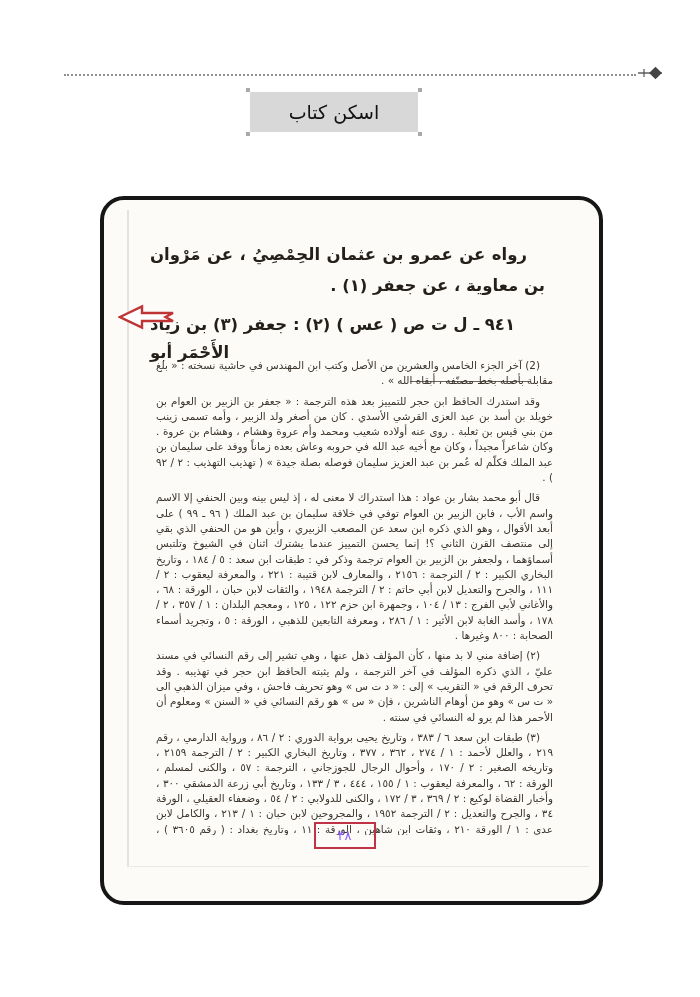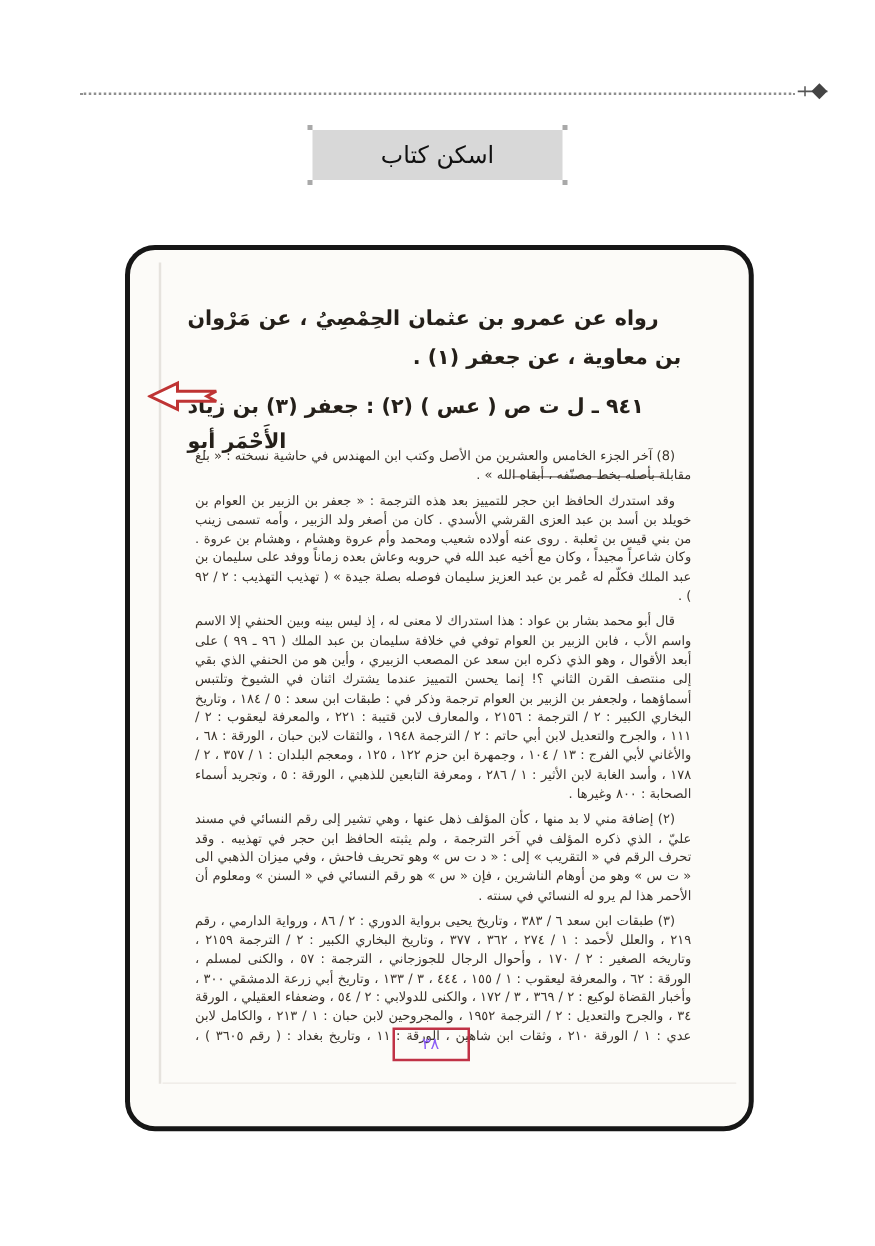--- a/index.html
+++ b/index.html
@@ -18,21 +18,21 @@
     padding-left:14px;letter-spacing:0;
   }
   .leader{
     flex:1;height:0;border-bottom:2px dotted #8f8f8f;margin:14px 2px 0 6px;
   }
   .connector{flex:0 0 auto;margin-top:13px;}
   .badge{flex:0 0 auto;}
 
   
   .title-box{
-    position:absolute;top:104px;left:250px;width:200px;height:40px;
+    position:absolute;top:92px;left:250px;width:168px;height:40px;
     background:#d8d8d8;display:flex;align-items:center;justify-content:center;
     direction:rtl;font-size:19px;color:#111;
   }
   .handle{position:absolute;width:4px;height:4px;background:#a9a9a9;}
   .h-tl{top:-4px;left:-4px;} .h-tr{top:-4px;right:-4px;}
   .h-bl{bottom:-4px;left:-4px;} .h-br{bottom:-4px;right:-4px;}
 
   
   .scan{
     position:absolute;left:100px;top:196px;width:495px;height:701px;
@@ -111,21 +111,21 @@
     <div class="fn-sep"></div>
   </div>
 
   <span class="arrow-annot">
     <svg width="58" height="30" viewBox="0 0 58 30">
       <polygon points="2,15 24,4.5 24,11 55,11 47.5,15 55,19 24,19 24,25.5" fill="#ffffff" stroke="#bf3434" stroke-width="2.4" stroke-linejoin="miter"></polygon>
     </svg>
   </span>
 
   <div class="scan-footnotes">
-    <p>(8) آخر الجزء الخامس والعشرين من الأصل وكتب ابن المهندس في حاشية نسخته : « بلغ مقابلة بأصله بخط مصنّفه ، أبقاه الله » .</p>
+    <p>(2) آخر الجزء الخامس والعشرين من الأصل وكتب ابن المهندس في حاشية نسخته : « بلغ مقابلة بأصله بخط مصنّفه ، أبقاه الله » .</p>
     <p>وقد استدرك الحافظ ابن حجر للتمييز بعد هذه الترجمة : « جعفر بن الزبير بن العوام بن خويلد بن أسد بن عبد العزى القرشي الأسدي . كان من أصغر ولد الزبير ، وأمه تسمى زينب من بني قيس بن ثعلبة . روى عنه أولاده شعيب ومحمد وأم عروة وهشام ، وهشام بن عروة . وكان شاعراً مجيداً ، وكان مع أخيه عبد الله في حروبه وعاش بعده زماناً ووفد على سليمان بن عبد الملك فكلّم له عُمر بن عبد العزيز سليمان فوصله بصلة جيدة » ( تهذيب التهذيب : ٢ / ٩٢ ) .</p>
     <p>قال أبو محمد بشار بن عواد : هذا استدراك لا معنى له ، إذ ليس بينه وبين الحنفي إلا الاسم واسم الأب ، فابن الزبير بن العوام توفي في خلافة سليمان بن عبد الملك ( ٩٦ ـ ٩٩ ) على أبعد الأقوال ، وهو الذي ذكره ابن سعد عن المصعب الزبيري ، وأين هو من الحنفي الذي بقي إلى منتصف القرن الثاني ؟! إنما يحسن التمييز عندما يشترك اثنان في الشيوخ وتلتبس أسماؤهما ، ولجعفر بن الزبير بن العوام ترجمة وذكر في : طبقات ابن سعد : ٥ / ١٨٤ ، وتاريخ البخاري الكبير : ٢ / الترجمة : ٢١٥٦ ، والمعارف لابن قتيبة : ٢٢١ ، والمعرفة ليعقوب : ٢ / ١١١ ، والجرح والتعديل لابن أبي حاتم : ٢ / الترجمة ١٩٤٨ ، والثقات لابن حبان ، الورقة : ٦٨ ، والأغاني لأبي الفرج : ١٣ / ١٠٤ ، وجمهرة ابن حزم ١٢٢ ، ١٢٥ ، ومعجم البلدان : ١ / ٣٥٧ ، ٢ / ١٧٨ ، وأسد الغابة لابن الأثير : ١ / ٢٨٦ ، ومعرفة التابعين للذهبي ، الورقة : ٥ ، وتجريد أسماء الصحابة : ٨٠٠ وغيرها .</p>
     <p>(٢) إضافة مني لا بد منها ، كأن المؤلف ذهل عنها ، وهي تشير إلى رقم النسائي في مسند عليّ ، الذي ذكره المؤلف في آخر الترجمة ، ولم يثبته الحافظ ابن حجر في تهذيبه . وقد تحرف الرقم في « التقريب » إلى : « د ت س » وهو تحريف فاحش ، وفي ميزان الذهبي الى « ت س » وهو من أوهام الناشرين ، فإن « س » هو رقم النسائي في « السنن » ومعلوم أن الأحمر هذا لم يرو له النسائي في سنته .</p>
     <p>(٣) طبقات ابن سعد ٦ / ٣٨٣ ، وتاريخ يحيى برواية الدوري : ٢ / ٨٦ ، ورواية الدارمي ، رقم ٢١٩ ، والعلل لأحمد : ١ / ٢٧٤ ، ٣٦٢ ، ٣٧٧ ، وتاريخ البخاري الكبير : ٢ / الترجمة ٢١٥٩ ، وتاريخه الصغير : ٢ / ١٧٠ ، وأحوال الرجال للجوزجاني ، الترجمة : ٥٧ ، والكنى لمسلم ، الورقة : ٦٢ ، والمعرفة ليعقوب : ١ / ١٥٥ ، ٤٤٤ ، ٣ / ١٣٣ ، وتاريخ أبي زرعة الدمشقي ٣٠٠ ، وأخبار القضاة لوكيع : ٢ / ٣٦٩ ، ٣ / ١٧٢ ، والكنى للدولابي : ٢ / ٥٤ ، وضعفاء العقيلي ، الورقة ٣٤ ، والجرح والتعديل : ٢ / الترجمة ١٩٥٢ ، والمجروحين لابن حبان : ١ / ٢١٣ ، والكامل لابن عدي : ١ / الورقة ٢١٠ ، وثقات ابن شاهين ، الورقة : ١١ ، وتاريخ بغداد : ( رقم ٣٦٠٥ ) ، وتذهيب الذهبي : ١ / الورقة ١٠٧ ـ ١٠٨ ، والكاشف : ١ / ١٨٥ ، والميزان : ١ / ٤٠٧ ، والمغني : ١ / الترجمة ١١٤٣ ، وديوان =</p>
   </div>
 
   <div class="page-num-box">
     <span>٣٨</span>
   </div>
 </div>

